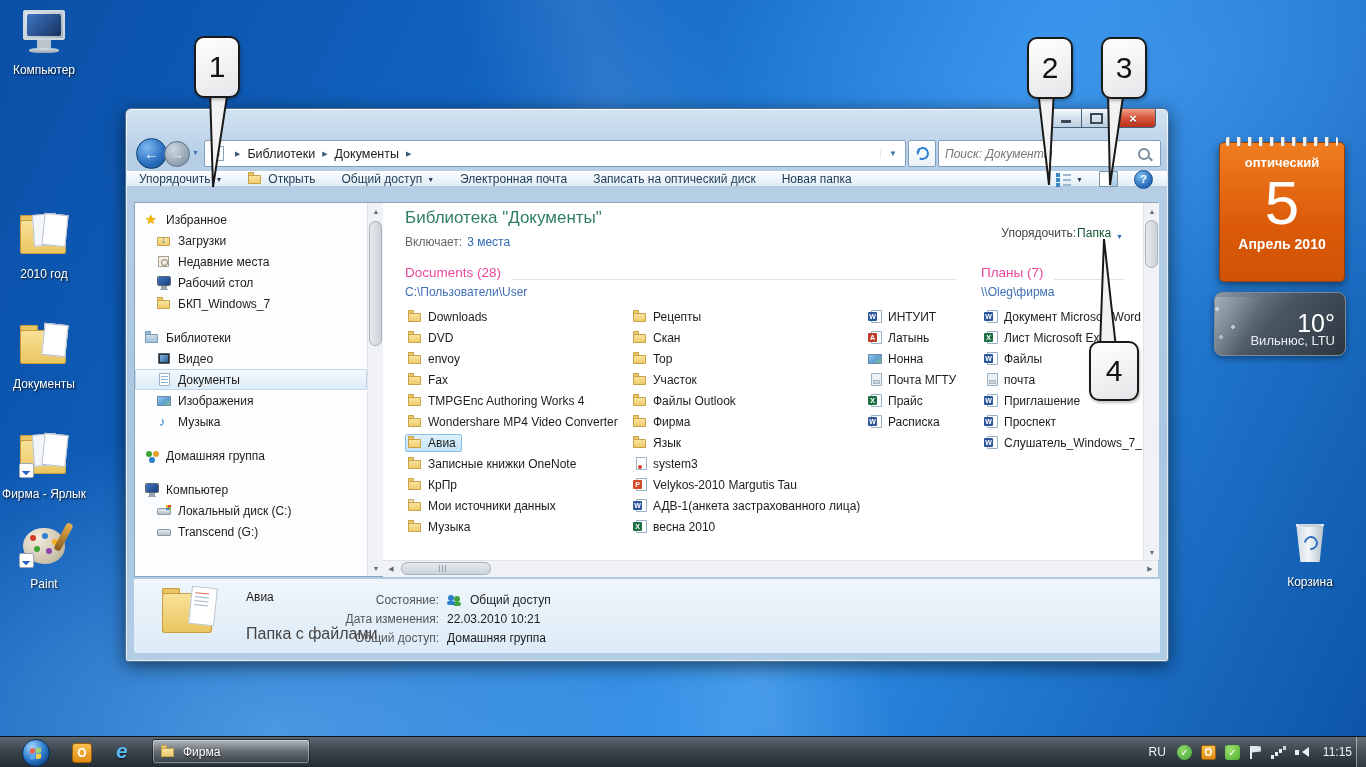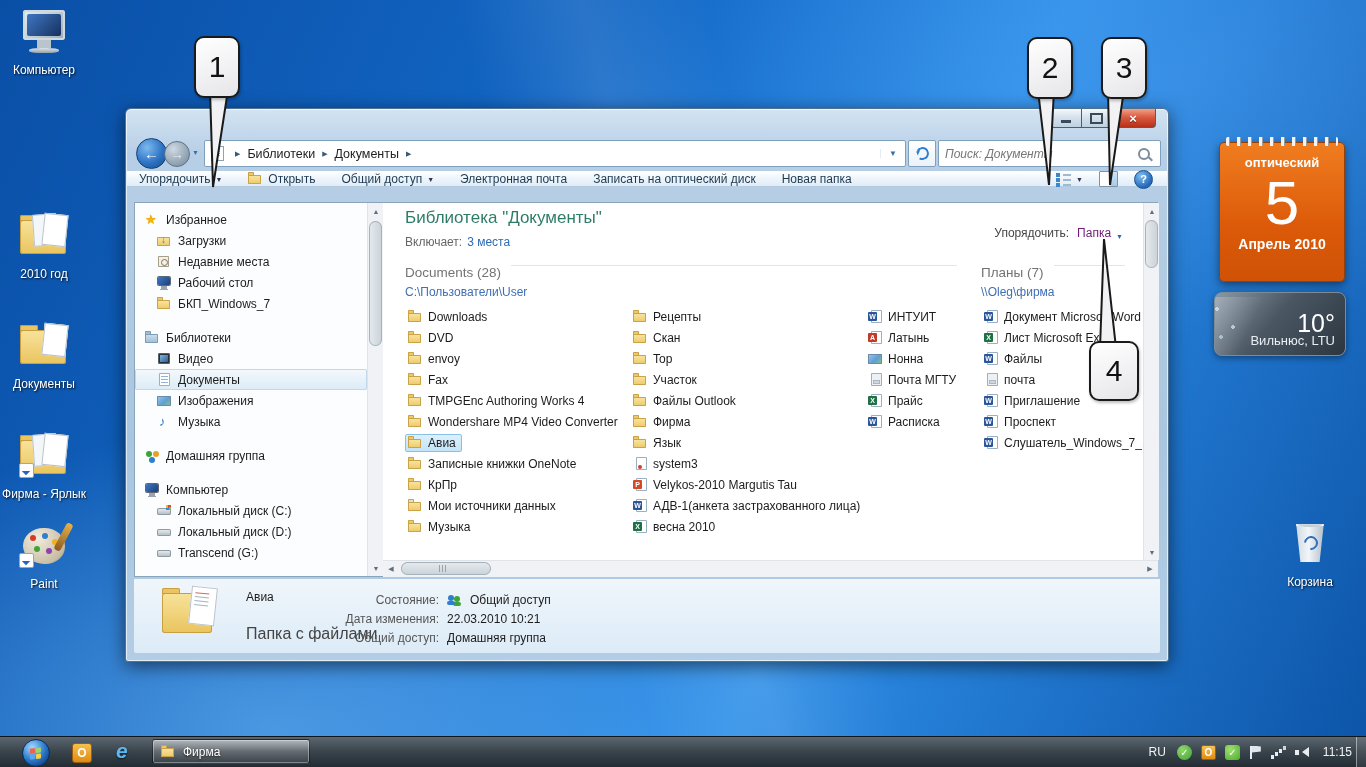--- a/index.html
+++ b/index.html
@@ -225,23 +225,23 @@
   .h-thumb{position:absolute;left:18px;top:1px;width:90px;height:13px;border-radius:7px;
     background:linear-gradient(#e7ebef,#c9d1d8);box-shadow:inset 0 0 0 1px #a6b2bc}
   .h-thumb::after{content:"";position:absolute;left:38px;top:3px;width:1px;height:7px;background:#97a3ad;
     box-shadow:3px 0 0 #97a3ad,6px 0 0 #97a3ad}
   
   .content{position:absolute;left:248px;top:0;width:760px;height:357px;background:#fff;overflow:hidden}
   .libtitle{position:absolute;left:22px;top:5px;font-size:17px;color:#2f7d68}
   .includes{position:absolute;left:22px;top:32px;font-size:12px;color:#666}
   .includes a{color:#2d6ab4;text-decoration:none;margin-left:5px}
   .arrange{position:absolute;right:20px;top:23px;font-size:12px;color:#444;display:flex;align-items:flex-end}
-  .arrange .val{color:#701a75;margin-left:8px}
+  .arrange .val{color:#14532d;margin-left:1px}
   .arrange .arr{font-size:7px;color:#2d6ab4;margin-left:5px}
-  .ghead{position:absolute;display:flex;align-items:flex-start;font-size:13.5px;color:#737373;white-space:nowrap}
+  .ghead{position:absolute;display:flex;align-items:flex-end;font-size:13.5px;color:#ec4899;white-space:nowrap}
   .ghead .gline{flex:1;height:1px;background:#dce6f1;margin-left:10px}
   .gpath{position:absolute;font-size:12px;color:#3f6fb5;white-space:nowrap}
   .fcol{position:absolute}
   .frow{height:21px;display:flex;align-items:center;font-size:12px;color:#1c1c1c;white-space:nowrap}
   .fitem{display:inline-flex;align-items:center;padding:1px 5px 1px 2px;border:1px solid transparent;border-radius:2px}
   .fitem .ic{margin-right:5px}
   .frow.selected .fitem{background:linear-gradient(#ddf0fc,#c3e4f8);border-color:#86c2e8}
   
   .details{position:absolute;left:8px;right:8px;top:470px;height:74px;
     background:linear-gradient(#f0f6fb,#dcebf7);border-radius:0 0 2px 2px}
@@ -535,24 +535,20 @@
         <div class="nitem gap">
           <span class="ic ic-computer"></span>
           <span>Компьютер</span>
         </div>
 
         <div class="nitem ind1">
           <span class="ic ic-disksys"></span>
           <span>Локальный диск (C:)</span>
         </div>
 
-        <div class="nitem ind1">
-          <span class="ic ic-disk"></span>
-          <span>Локальный диск (D:)</span>
-        </div>
 
         <div class="nitem ind1">
           <span class="ic ic-disk"></span>
           <span>Transcend (G:)</span>
         </div>
       </div>
 
     <div class="sb-v nav-sb">
       <span class="sb-arrow" style="top:0">▲</span>
       <span class="sb-thumb-v" style="top:18px;height:125px"></span>

